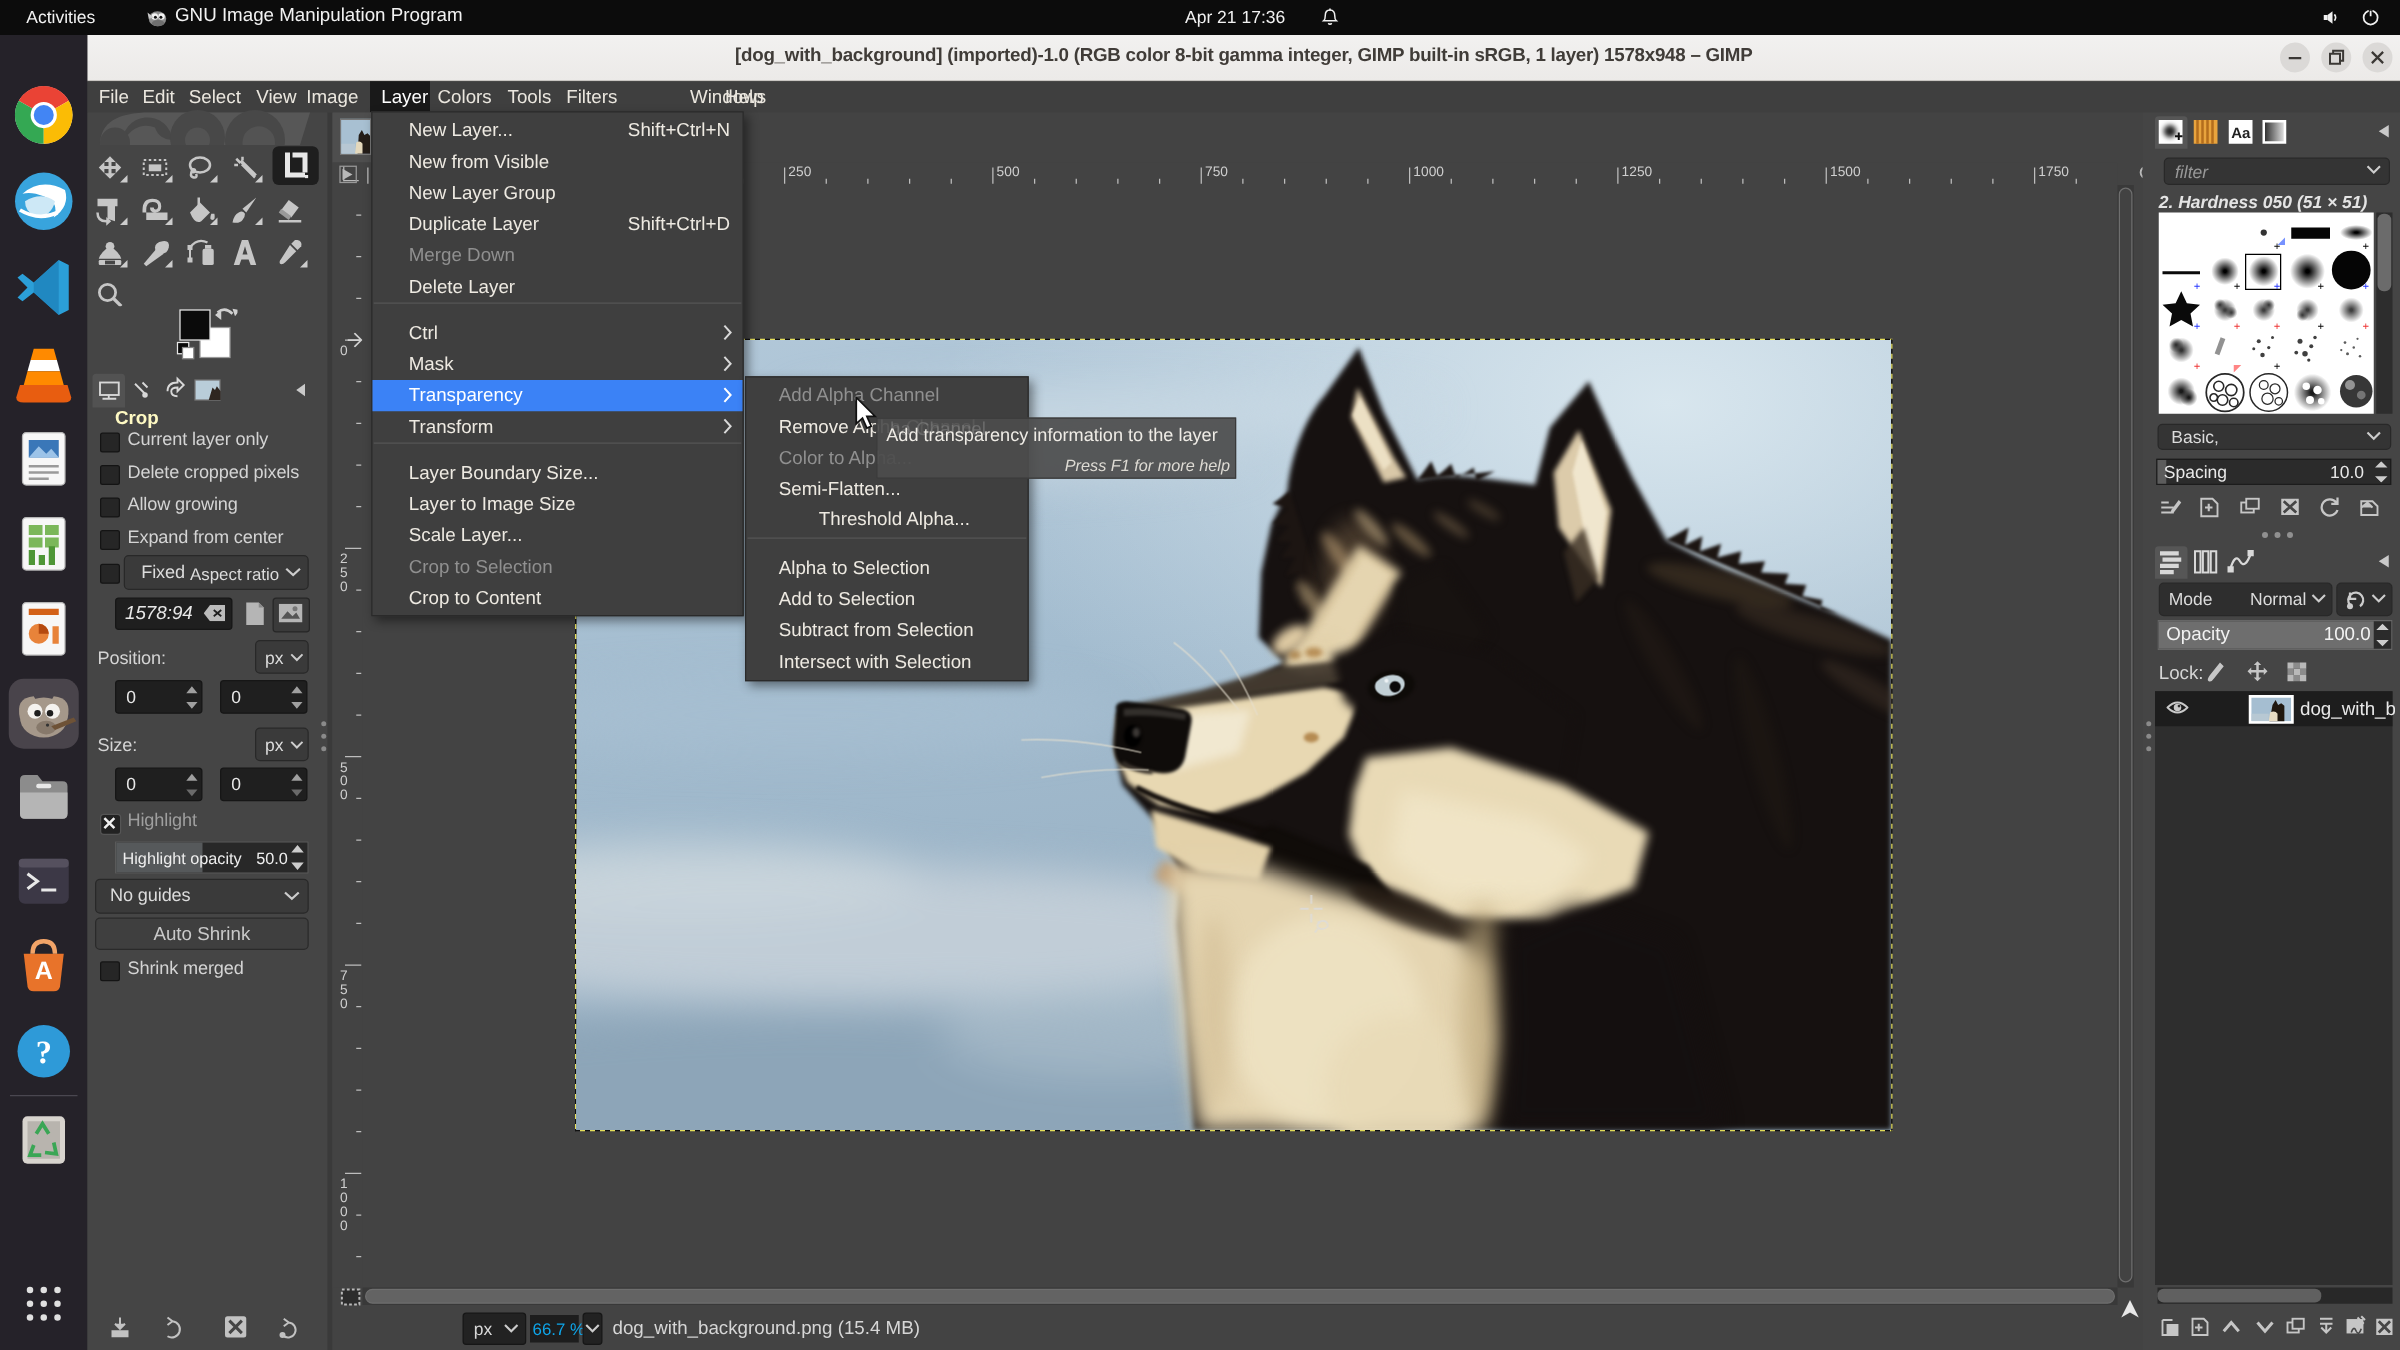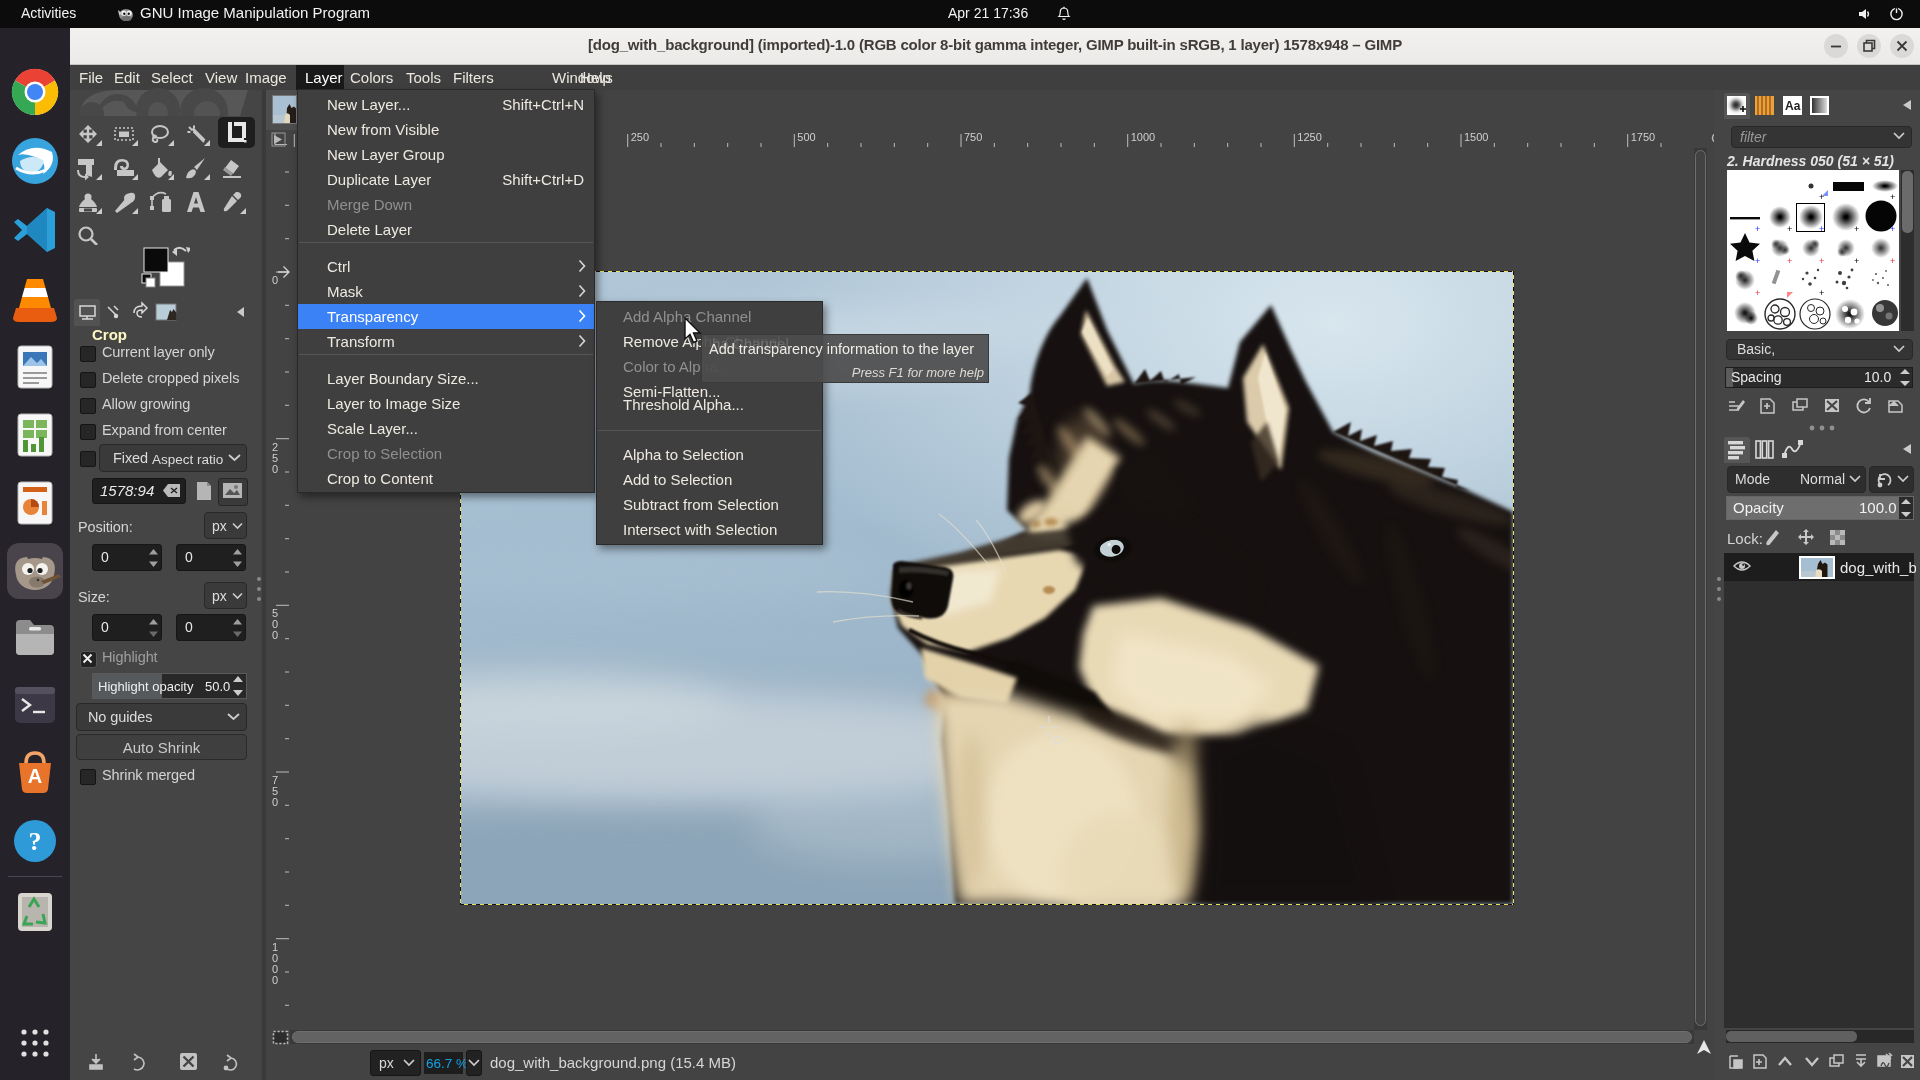--- a/index.html
+++ b/index.html
@@ -1182,21 +1182,21 @@
     </div>
   <div class="mi" style="top:27px;">
       <span class="lab" style="left:26px;">Remove Alpha Channel</span>
     </div>
   <div class="mi dis" style="top:52px;">
       <span class="lab" style="left:26px;">Color to Alpha...</span>
     </div>
   <div class="mi" style="top:77px;">
       <span class="lab" style="left:26px;">Semi-Flatten...</span>
     </div>
-  <div class="mi" style="top:90px;">
+  <div class="mi" style="top:101px;margin-left:32px;">
       <span class="lab" style="left:26px;">Threshold Alpha...</span>
     </div>
   <div class="sep" style="top:128px;"></div>
   <div class="mi" style="top:140px;">
       <span class="lab" style="left:26px;">Alpha to Selection</span>
     </div>
   <div class="mi" style="top:165px;">
       <span class="lab" style="left:26px;">Add to Selection</span>
     </div>
   <div class="mi" style="top:190px;">

